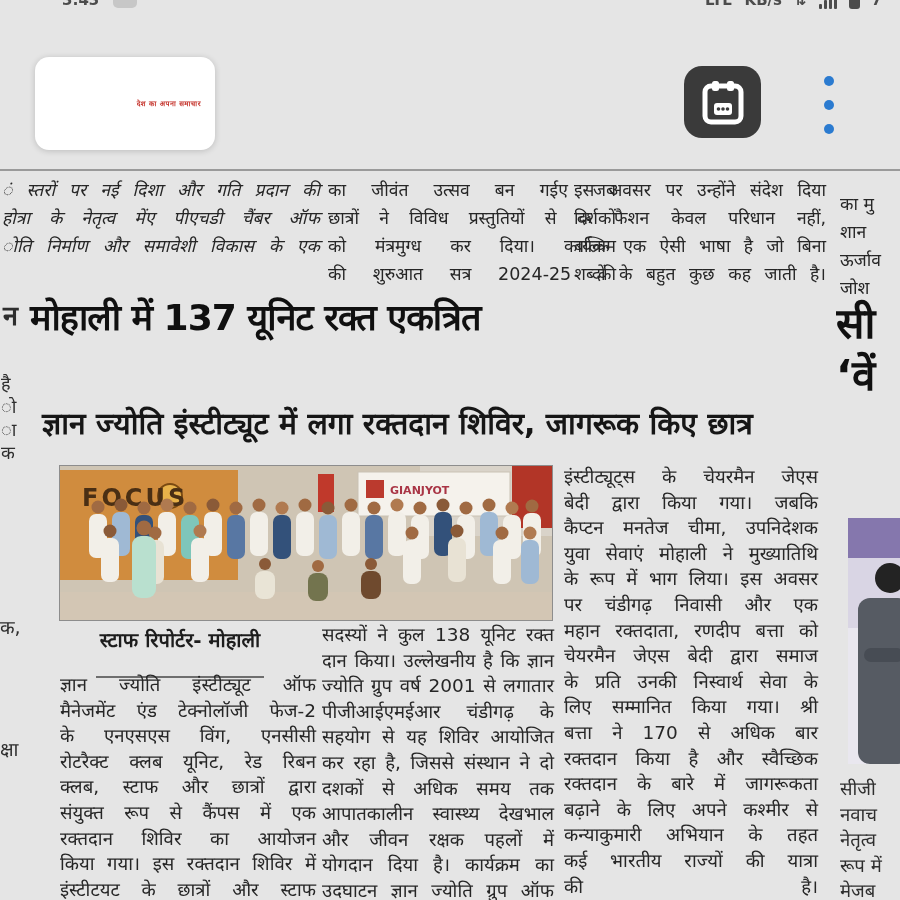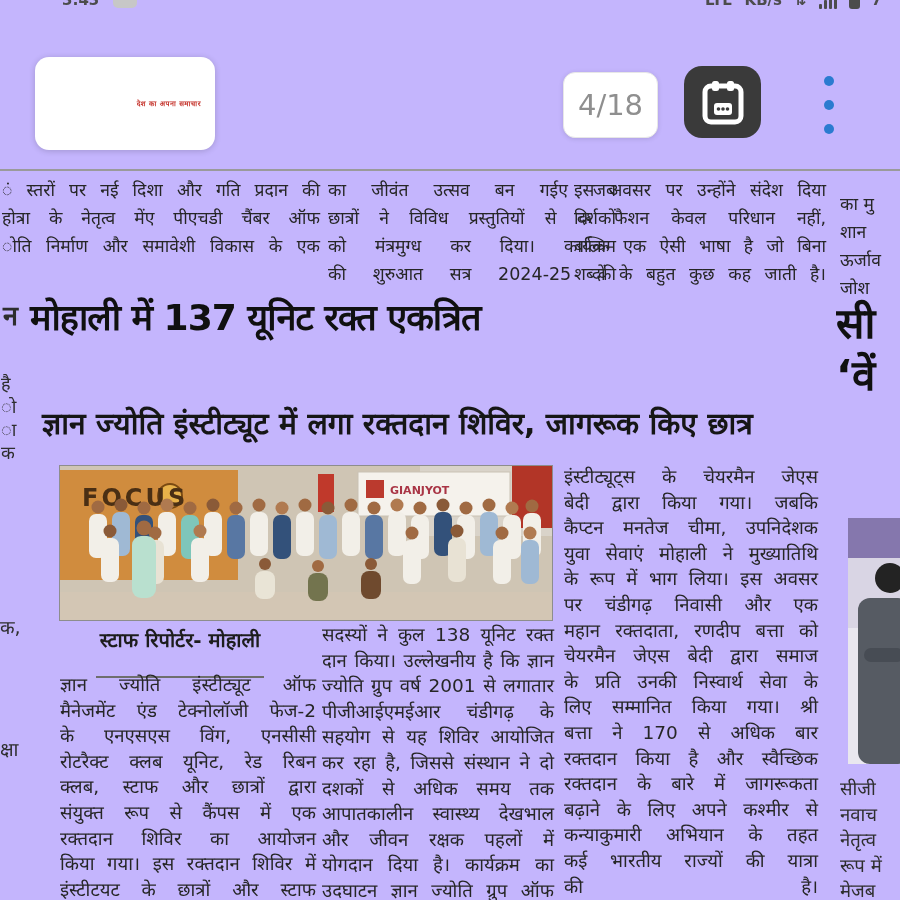--- a/index.html
+++ b/index.html
@@ -1,18 +1,18 @@
 <!DOCTYPE html>
 <html><head>
 <meta charset="utf-8">
 <style>
   html,body{margin:0;padding:0;width:900px;height:900px;background:#fff;overflow:hidden;
     font-family:"DejaVu Sans","Liberation Sans",sans-serif;}
   .abs{position:absolute;}
-  .stage{position:relative;width:900px;height:900px;background:#c4b5fd;}
+  .stage{position:relative;width:900px;height:900px;background:#e5e5e5;}
 
   
   .statusbar{top:-13px;left:0;width:900px;height:26px;display:flex;align-items:center;
     color:#4c4c4c;font-size:15px;font-weight:bold;}
   .sb-left{position:absolute;left:62px;display:flex;align-items:center;gap:14px;}
   .sb-right{position:absolute;right:18px;display:flex;align-items:center;gap:12px;}
   .sb-appicon{width:24px;height:16px;background:#c7c7c7;border-radius:5px;}
   .sb-bars{display:flex;align-items:flex-end;gap:2px;}
   .sb-bars i{display:block;width:3px;background:#4c4c4c;border-radius:1px;}
   .sb-batt{width:11px;height:18px;border-radius:3px;background:#4c4c4c;position:relative;}
@@ -73,23 +73,20 @@
       </span>
       <span class="sb-batt"></span>
       <span>7</span>
     </div>
   </div>
 
   <div class="abs logo-card">
     <span class="logo-tagline">देश का अपना समाचार</span>
   </div>
 
-  <div class="abs page-chip">
-    <span>4/18</span>
-  </div>
 
   <div class="abs cal-btn">
     <svg width="44" height="46" viewBox="0 0 44 46">
       <rect x="11" y="2" width="7" height="10" rx="2.5" fill="#fff"></rect>
       <rect x="26" y="2" width="7" height="10" rx="2.5" fill="#fff"></rect>
       <rect x="4" y="7" width="36" height="36" rx="6" fill="none" stroke="#fff" stroke-width="5"></rect>
       <rect x="13" y="24" width="18" height="12" rx="3" fill="#fff"></rect>
       <circle cx="17.5" cy="30" r="1.8" fill="#3a3a3a"></circle>
       <circle cx="22" cy="30" r="1.8" fill="#3a3a3a"></circle>
       <circle cx="26.5" cy="30" r="1.8" fill="#3a3a3a"></circle>
@@ -99,21 +96,21 @@
   <div class="abs menu-btn">
     <i></i>
     <i></i>
     <i></i>
   </div>
 
   <div class="abs page-top-rule"></div>
 
   <div>
 
-    <div class="abs np np-col topstrip" style="left:2px;top:176px;width:318px;">ं स्तरों पर नई दिशा और गति प्रदान की
+    <div class="abs np np-col topstrip" style="left:2px;top:176px;width:318px;font-style:italic;">ं स्तरों पर नई दिशा और गति प्रदान की
 होत्रा के नेतृत्व मेंए पीएचडी चैंबर ऑफ
 ोति निर्माण और समावेशी विकास के एक</div>
     <div class="abs np np-col topstrip" style="left:328px;top:176px;width:288px;">का जीवंत उत्सव बन गईए जब
 छात्रों ने विविध प्रस्तुतियों से दर्शकों
 को मंत्रमुग्ध कर दिया। कार्यक्रम
 की शुरुआत सत्र 2024-25 की</div>
     <div class="abs np np-col topstrip" style="left:574px;top:176px;width:252px;">इस अवसर पर उन्होंने संदेश दिया
 कि फैशन केवल परिधान नहीं,
 बल्कि एक ऐसी भाषा है जो बिना
 शब्दों के बहुत कुछ कह जाती है।</div>

